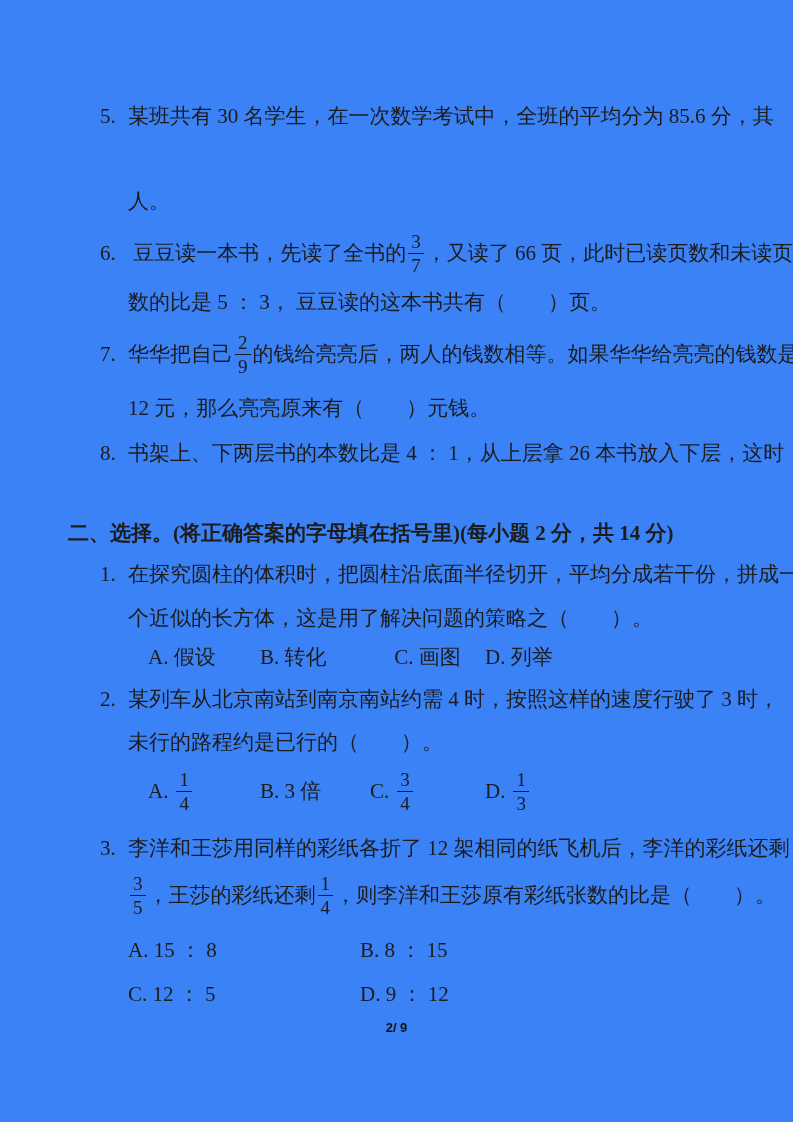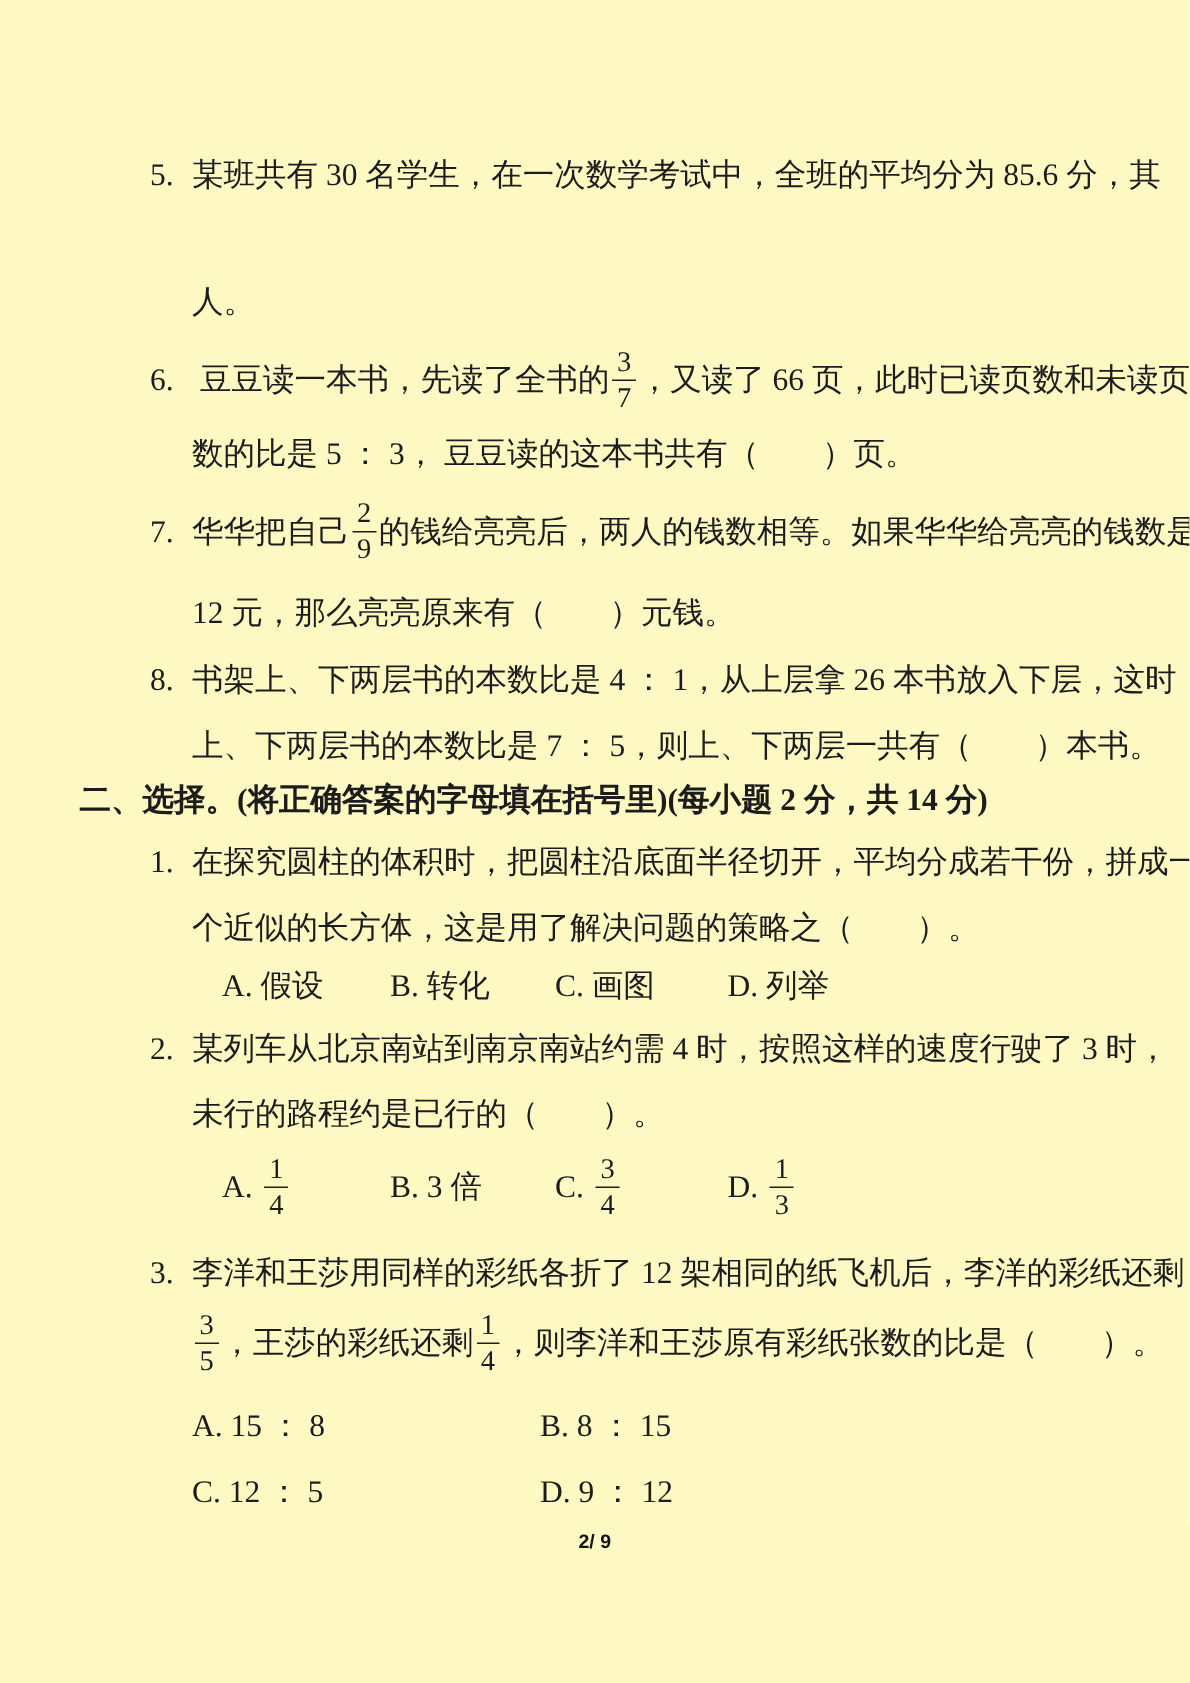--- a/index.html
+++ b/index.html
@@ -1,53 +1,53 @@
 <!DOCTYPE html>
 <html><head>
 <meta charset="utf-8">
 <style>
   html,body{margin:0;padding:0;background:#ffffff;}
   .page{
     position:relative;
     width:793px;height:1122px;
-    background:#fef9c3;
+    background:#3b82f6;
     font-family:"Liberation Serif","DejaVu Serif",serif;
     color:#1c1c1c;
     font-size:21px;
     overflow:hidden;
   }
   .line{
     position:absolute;
     left:128px;
     white-space:pre;
     line-height:24px;
   }
   .numbered{left:100px;}
-  .sec{left:53px;font-weight:600;text-align:right;}
+  .sec{left:68px;font-weight:600;text-align:right;}
   .qnum{display:inline-block;width:28px;}
   .frac-line{
     display:flex;
     align-items:center;
     height:46px;
   }
   .frac-line .qnum{flex:0 0 28px;}
   .frac{
     display:inline-flex;
     flex-direction:column;
     align-items:center;
     line-height:1;
     font-size:19px;
     margin:0 2px;
   }
   .frac .num{padding:0 3px 2px;}
   .frac .den{border-top:1.5px solid #1c1c1c;padding:2px 3px 0;}
   .optcol{display:inline-flex;align-items:center;white-space:pre;}
   .w112{width:112px;margin-left:20px;}
   .w110{width:110px;}
-  .w115{width:115px;}
+  .w115{width:115px;text-align:center;}
   .w232{display:inline-block;width:232px;}
   .opt-gap{display:inline-block;width:6px;}
   .footer{
     position:absolute;
     left:0;right:0;
     top:1020px;
     text-align:center;
     font-family:"Liberation Sans","DejaVu Sans",sans-serif;
     font-size:13px;
     font-weight:bold;
@@ -66,21 +66,20 @@
     <span class="qnum">6.</span><span> 豆豆读一本书，先读了全书的</span><span class="frac"><span class="num">3</span><span class="den">7</span></span><span>，又读了 66 页，此时已读页数和未读页</span>
   </div>
   <div class="line" style="top:290px"><span>数的比是 5 ： 3， 豆豆读的这本书共有（　　）页。</span></div>
 
   <div class="line numbered frac-line" style="top:331px">
     <span class="qnum">7.</span><span>华华把自己</span><span class="frac"><span class="num">2</span><span class="den">9</span></span><span>的钱给亮亮后，两人的钱数相等。如果华华给亮亮的钱数是</span>
   </div>
   <div class="line" style="top:396px"><span>12 元，那么亮亮原来有（　　）元钱。</span></div>
 
   <div class="line numbered" style="top:441px"><span class="qnum">8.</span><span>书架上、下两层书的本数比是 4 ： 1，从上层拿 26 本书放入下层，这时</span></div>
-  <div class="line" style="top:485px"><span>上、下两层书的本数比是 7 ： 5，则上、下两层一共有（　　）本书。</span></div>
 
   <div class="line sec" style="top:521px"><span>二、选择。(将正确答案的字母填在括号里)(每小题 2 分，共 14 分)</span></div>
 
   <div class="line numbered" style="top:562px"><span class="qnum">1.</span><span>在探究圆柱的体积时，把圆柱沿底面半径切开，平均分成若干份，拼成一</span></div>
   <div class="line" style="top:606px"><span>个近似的长方体，这是用了解决问题的策略之（　　）。</span></div>
   <div class="line" style="top:645px"><span class="w112" style="display:inline-block">A. 假设</span><span class="w110" style="display:inline-block">B. 转化</span><span class="w115" style="display:inline-block">C. 画图</span><span>D. 列举</span></div>
 
   <div class="line numbered" style="top:687px"><span class="qnum">2.</span><span>某列车从北京南站到南京南站约需 4 时，按照这样的速度行驶了 3 时，</span></div>
   <div class="line" style="top:730px"><span>未行的路程约是已行的（　　）。</span></div>
   <div class="line frac-line" style="top:768px">

